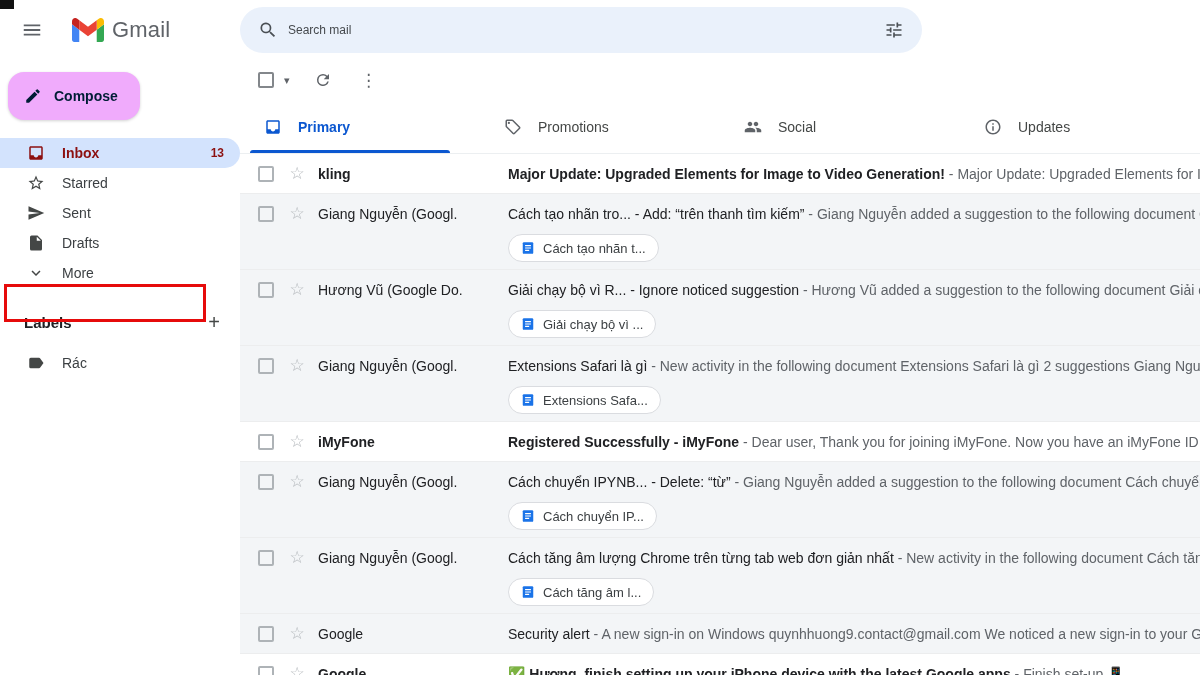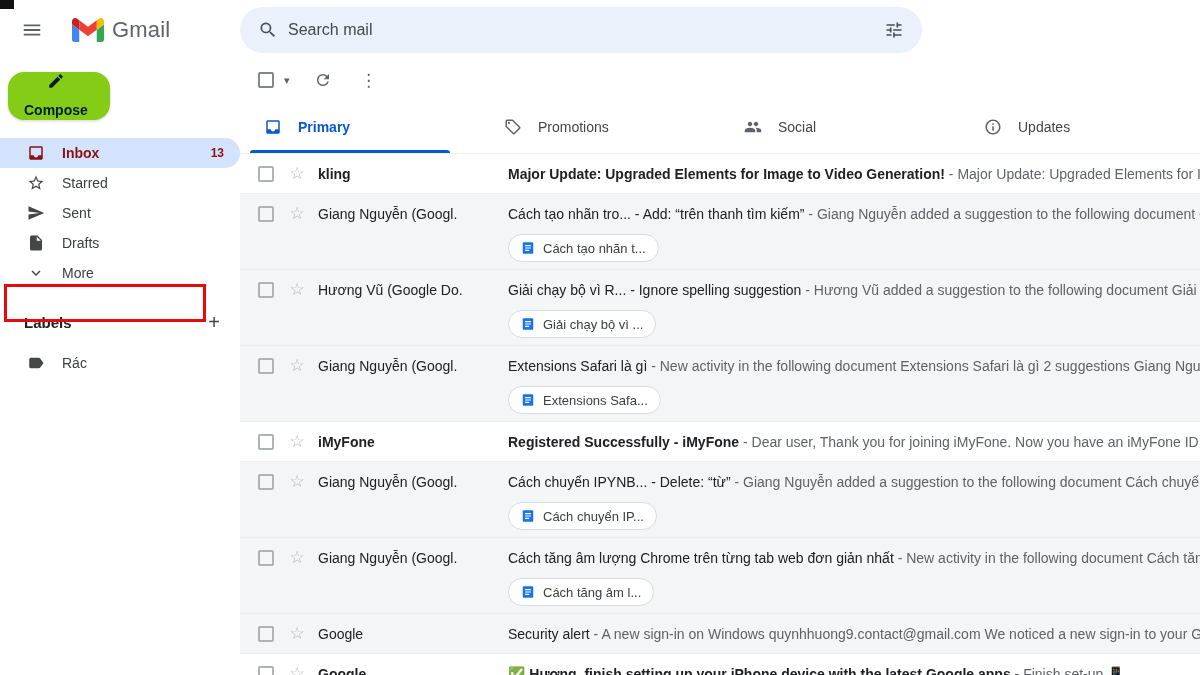--- a/index.html
+++ b/index.html
@@ -14,32 +14,32 @@
   .topbar { height:60px; display:flex; align-items:center; background:#fff; }
   .topbar-left { flex:0 0 240px; display:flex; align-items:center; gap:20px; padding-left:12px; }
   .icon-btn { width:40px; height:40px; border:none; background:transparent; border-radius:50%;
     display:flex; align-items:center; justify-content:center; cursor:pointer; color:#5f6368; }
   .logo { display:flex; align-items:center; gap:8px; }
   .logo-text { font-size:22px; color:#5f6368; letter-spacing:.2px; }
   .searchbar { width:682px; height:46px; background:#eaf1fb; border-radius:24px;
     display:flex; align-items:center; padding:0 8px; }
   .sicon { width:40px; height:40px; display:flex; align-items:center; justify-content:center;
     border-radius:50%; cursor:pointer; color:#4a4f54; }
-  .search-input { flex:1; border:none; background:transparent; outline:none; font-size:16px; color:#202124; }
+  .search-input { flex:1; border:none; background:transparent; outline:none; font-size:12px; color:#202124; }
   .search-input::placeholder { color:#45494d; }
 
   
   .app-body { display:flex; height:615px; }
 
   
   .sidebar { flex:0 0 240px; position:relative; background:#fff; }
   .compose { margin:12px 0 0 8px; height:48px; padding:0 22px 0 16px; border:none; border-radius:16px;
-    background:#84cc16; display:inline-flex; align-items:center; gap:12px; font-size:14px; font-weight:700;
+    background:#f0abfc; display:inline-flex; align-items:center; gap:12px; font-size:14px; font-weight:700;
     color:#001d35; cursor:pointer; box-shadow:0 1px 3px rgba(0,0,0,.18);
-    font-family:"Liberation Sans","DejaVu Sans",sans-serif;flex-direction:column; }
+    font-family:"Liberation Sans","DejaVu Sans",sans-serif; }
   .nav { margin-top:18px; }
   .nav-item { height:30px; display:flex; align-items:center; gap:16px; padding:0 16px 0 26px;
     border-radius:0 15px 15px 0; font-size:14px; color:#3c4043; cursor:pointer; }
   .nav-item .nicon { width:20px; display:flex; justify-content:center; color:#444746; }
   .nav-item.selected { background:#d3e3fd; color:#8c1010; font-weight:700;gap:16px; }
   .nav-item.selected .nicon { color:#8c1010; }
   .nav-item .count { margin-left:auto; font-size:12px; font-weight:700; }
   .labels-head { margin-top:22px; height:24px; display:flex; align-items:center; padding:0 20px 0 24px;
     font-size:15px; font-weight:700; color:#202124; }
   .plus-btn { margin-left:auto; font-size:20px; font-weight:400; color:#444746; cursor:pointer; line-height:20px; }
@@ -277,21 +277,21 @@
         <span class="chip-label">Cách tạo nhãn t...</span>
       </div>
     </div>
   </div>
         <div class="row read has-chip">
     <span class="rcb"></span>
     <span class="rstar">☆</span>
     <span class="rsender">Hương Vũ (Google Do.</span>
     <div class="rcontent">
       <div class="line1">
-        <span class="subject">Giải chạy bộ vì R... - Ignore spelling suggestion</span><span class="sep"> - </span><span class="snippet">Hương Vũ added a suggestion to the following document Giải chạy</span>
+        <span class="subject">Giải chạy bộ vì R... - Ignore noticed suggestion</span><span class="sep"> - </span><span class="snippet">Hương Vũ added a suggestion to the following document Giải chạy</span>
       </div>
       <div class="chip">
         <span style="display:flex">
           <svg width="14" height="14" viewBox="0 0 24 24">
                   <path fill="#1a73e8" d="M19 2H5a2 2 0 0 0-2 2v16a2 2 0 0 0 2 2h14a2 2 0 0 0 2-2V4a2 2 0 0 0-2-2z"></path>
                   <path fill="#fff" d="M7 7h10v2H7zm0 4h10v2H7zm0 4h7v2H7z"></path>
                 </svg>
         </span>
         <span class="chip-label">Giải chạy bộ vì ...</span>
       </div>

